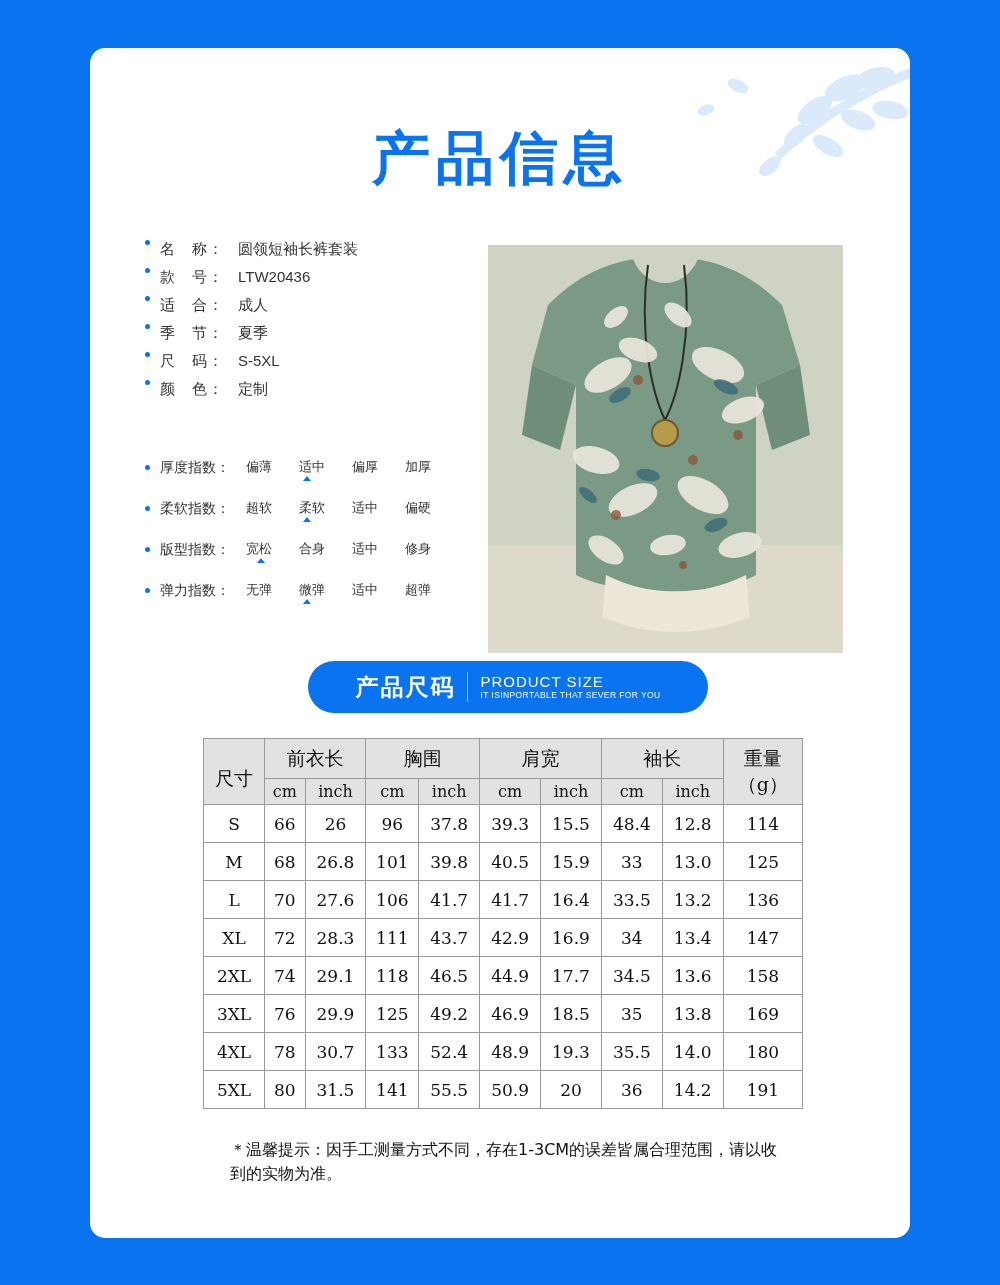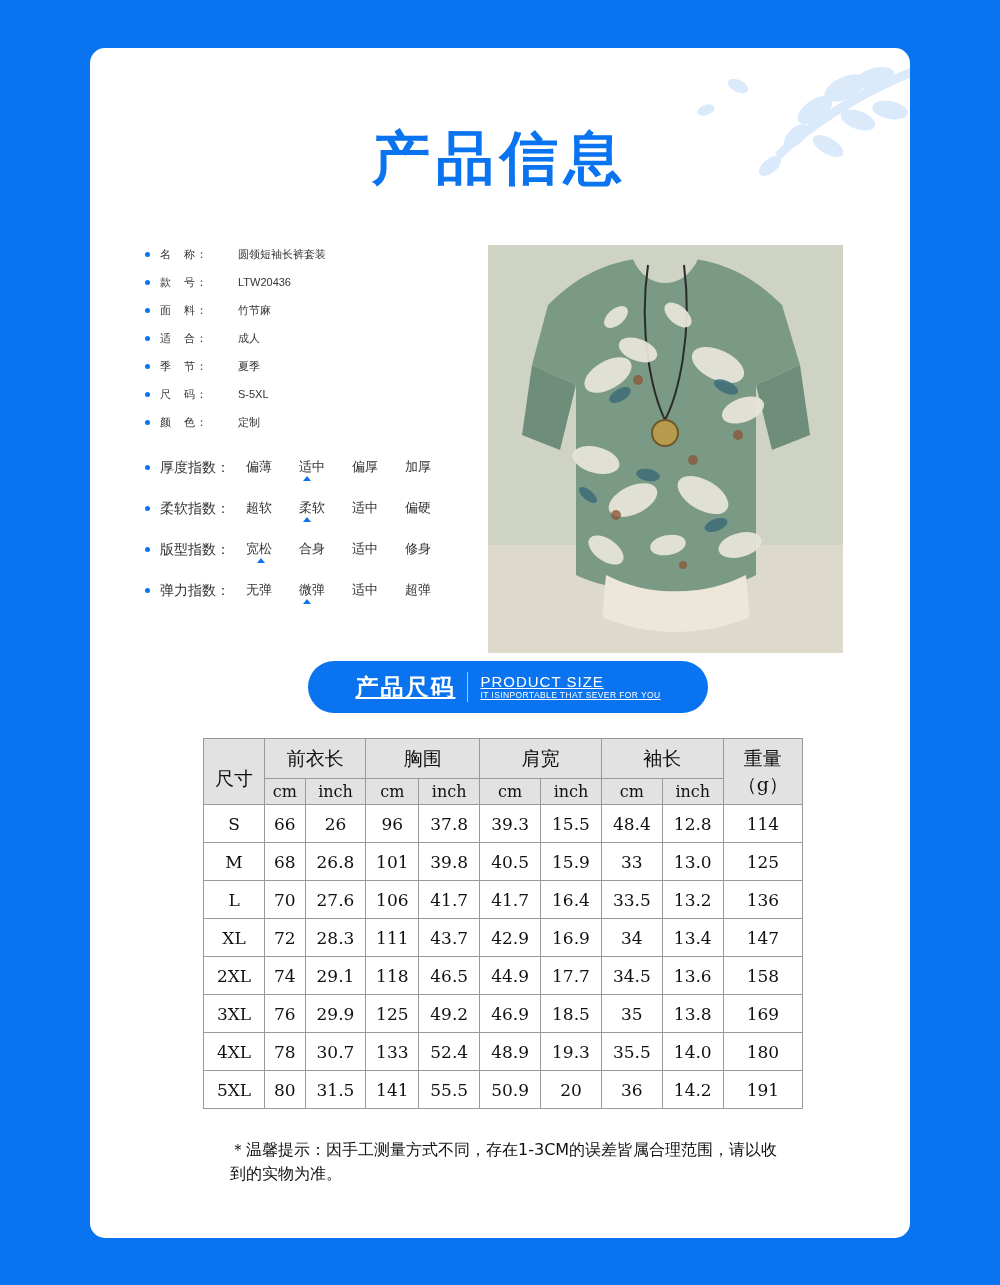--- a/index.html
+++ b/index.html
@@ -40,23 +40,22 @@
     font-family: "DejaVu Sans", sans-serif;
   }
   .spec-list {
     position: absolute;
     left: 55px;
     top: 192px;
     width: 330px;
   }
   .spec-row {
     display: flex;
-    align-items: center;
     height: 28px;
-    font-size: 11px;
+    font-size: 15px;
     color: #333;
   }
   .bullet {
     width: 5px; height: 5px;
     border-radius: 50%;
     background: #0a74f0;
     margin-right: 10px;
     flex: 0 0 auto;
   }
   .spec-label {
@@ -122,21 +121,20 @@
     left: 218px;
     top: 613px;
     width: 400px;
     height: 52px;
     background: #0a74f0;
     border-radius: 26px;
     display: flex;
     align-items: center;
     justify-content: center;
     color: #fff;
-    text-decoration: underline;
   }
   .size-banner .cn {
     font-size: 23px;
     font-weight: bold;
     letter-spacing: 2px;
   }
   .size-banner .divider {
     width: 1px;
     height: 30px;
     background: #9ecbfb;
@@ -217,25 +215,20 @@
   <div class="spec-list">
     <div class="spec-row">
       <span class="bullet"></span>
       <span class="spec-label">名　称：</span>
       <span class="spec-value">圆领短袖长裤套装</span>
     </div>
     <div class="spec-row">
       <span class="bullet"></span>
       <span class="spec-label">款　号：</span>
       <span class="spec-value">LTW20436</span>
-    </div>
-    <div class="spec-row">
-      <span class="bullet"></span>
-      <span class="spec-label">面　料：</span>
-      <span class="spec-value">竹节麻</span>
     </div>
     <div class="spec-row">
       <span class="bullet"></span>
       <span class="spec-label">适　合：</span>
       <span class="spec-value">成人</span>
     </div>
     <div class="spec-row">
       <span class="bullet"></span>
       <span class="spec-label">季　节：</span>
       <span class="spec-value">夏季</span>

